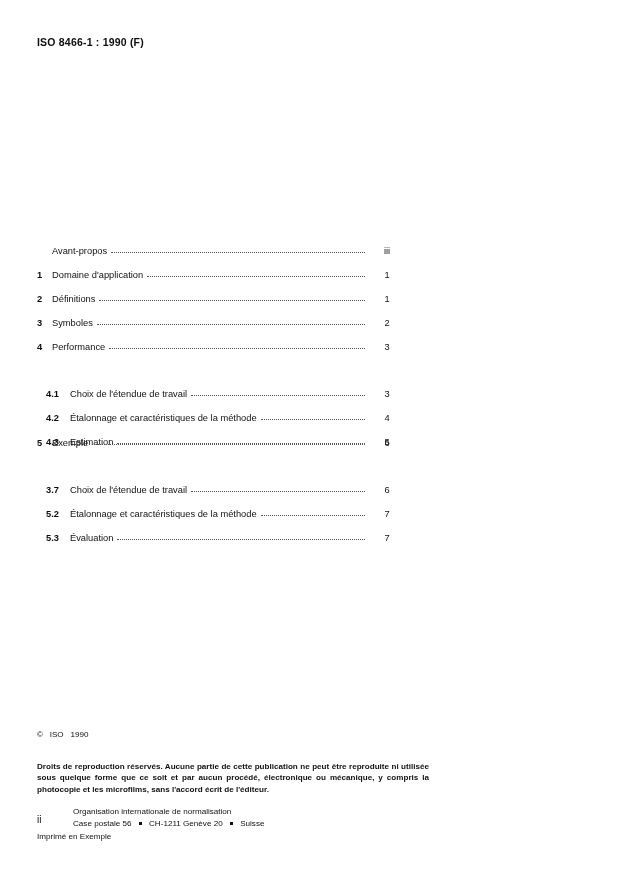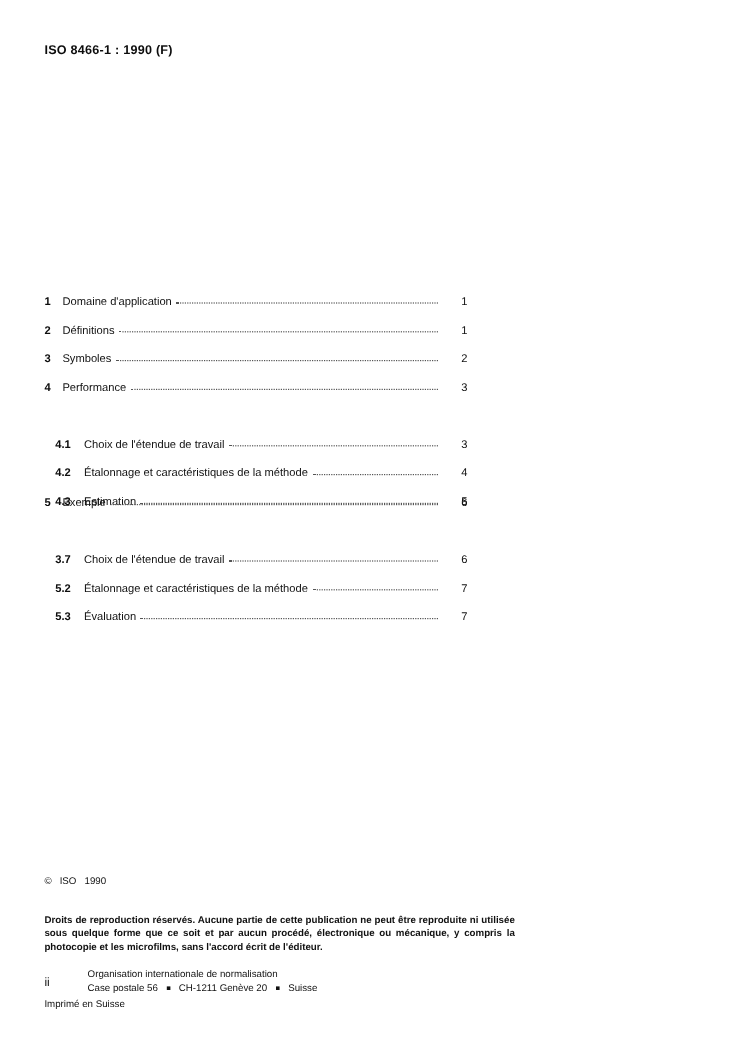--- a/index.html
+++ b/index.html
@@ -156,20 +156,26 @@
 <body>
 
 <div class="page">
 
   <div class="doc-header">ISO 8466-1 : 1990 (F)</div>
 
   <div class="toc-block">
 
 
     <div class="toc-list" id="toc-list">
+        <div class="toc-row lvl0">
+          <span class="toc-num"></span>
+          <span class="toc-label">Avant-propos</span>
+          <span class="toc-leader"></span>
+          <span class="toc-pageno">iii</span>
+        </div>
         <div class="toc-row lvl1">
           <span class="toc-num">1</span>
           <span class="toc-label">Domaine d'application</span>
           <span class="toc-leader"></span>
           <span class="toc-pageno">1</span>
         </div>
         <div class="toc-row lvl1">
           <span class="toc-num">2</span>
           <span class="toc-label">Définitions</span>
           <span class="toc-leader"></span>
@@ -239,18 +245,18 @@
     <div class="addr">
       <div class="addr-line">Organisation internationale de normalisation</div>
       <div class="addr-line">
         <span>Case postale 56</span>
         <span class="sep"></span>
         <span>CH-1211 Genève 20</span>
         <span class="sep"></span>
         <span>Suisse</span>
       </div>
     </div>
-    <div class="printed">Imprimé en Suisse</div>
+    <div class="printed">Imprimé en Exemple</div>
   </div>
 
   <div class="folio">ii</div>
 
 </div>
 
 </body></html>

